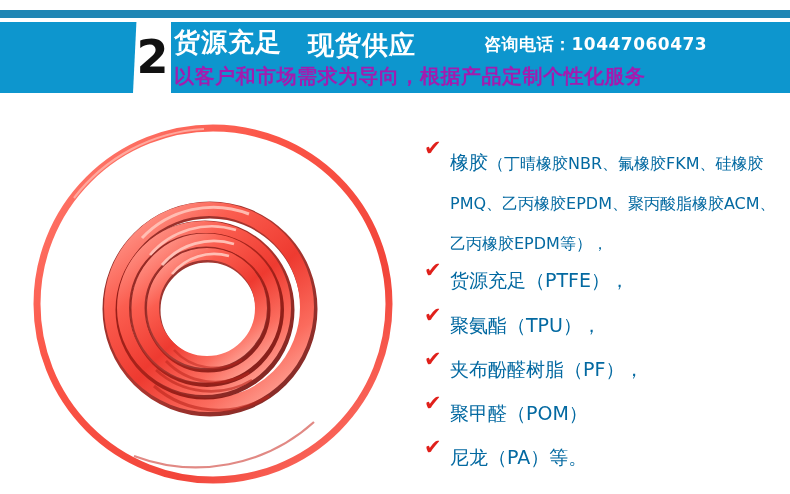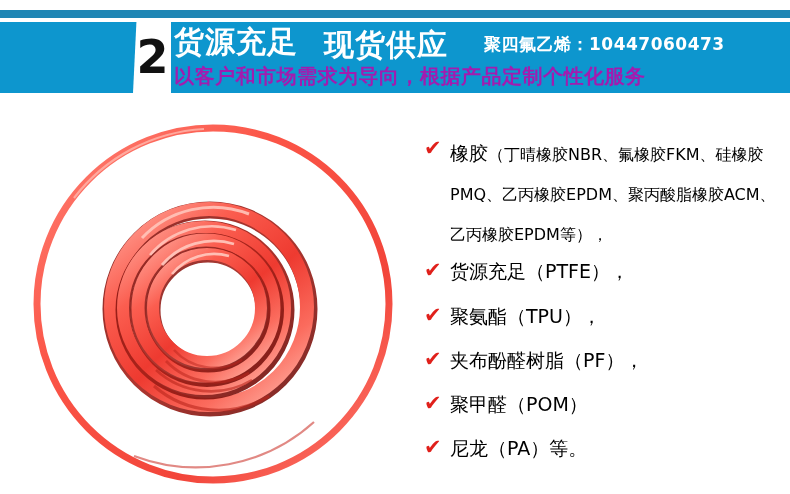--- a/index.html
+++ b/index.html
@@ -56,21 +56,21 @@
   }
 
   #banner-title-line {
     position: absolute;
     left: 174px;
     top: 27px;
     height: 30px;
     display: flex;
     align-items: center;
     color: #ffffff;
-    font-size: 30px;
+    font-size: 26px;
     font-weight: bold;
     white-space: nowrap;
     letter-spacing: 1px;
   }
   #banner-title-line .seg2 { margin-left: 26px; margin-top: 6px; }
 
   #banner-phone {
     position: absolute;
     left: 484px;
     top: 32px;
@@ -129,24 +129,25 @@
     flex: 0 0 auto;
     width: 26px;
     color: #e0201b;
     font-size: 21px;
     line-height: 26px;
     text-align: left;
     transform: translateY(1px);
   }
   .feature-text {
     flex: 1 1 auto;
-    color: #000000;
+    color: #0369a1;
     font-size: 19px;
     line-height: 31px;
     letter-spacing: 0px;
+    margin-top: 9px;
   }
   .feature-text .small {
     font-size: 16px;
   }
   #item-0 { top: 6px; }
   #item-0 .feature-text { font-size: 19px; line-height: 38px; }
   #item-1 { top: 128px; }
   #item-2 { top: 173px; }
   #item-3 { top: 217px; }
   #item-4 { top: 261px; }
@@ -161,21 +162,21 @@
 <div id="number-badge">
   <span class="num">2</span>
 </div>
 
 <div id="banner-title-line">
   <span class="seg1">货源充足</span>
   <span class="seg2">现货供应</span>
 </div>
 
 <div id="banner-phone">
-  <span>聚四氟乙烯：</span>
+  <span>咨询电话：</span>
   <span>10447060473</span>
 </div>
 
 <div id="banner-subtitle">以客户和市场需求为导向，根据产品定制个性化服务</div>
 
 <div id="product-photo">
   <svg width="404" height="386" viewBox="0 0 404 386" xmlns="http://www.w3.org/2000/svg">
     <defs>
       <linearGradient id="gThin" x1="0%" y1="0%" x2="100%" y2="100%">
         <stop offset="0%" stop-color="#ff8276"></stop>

